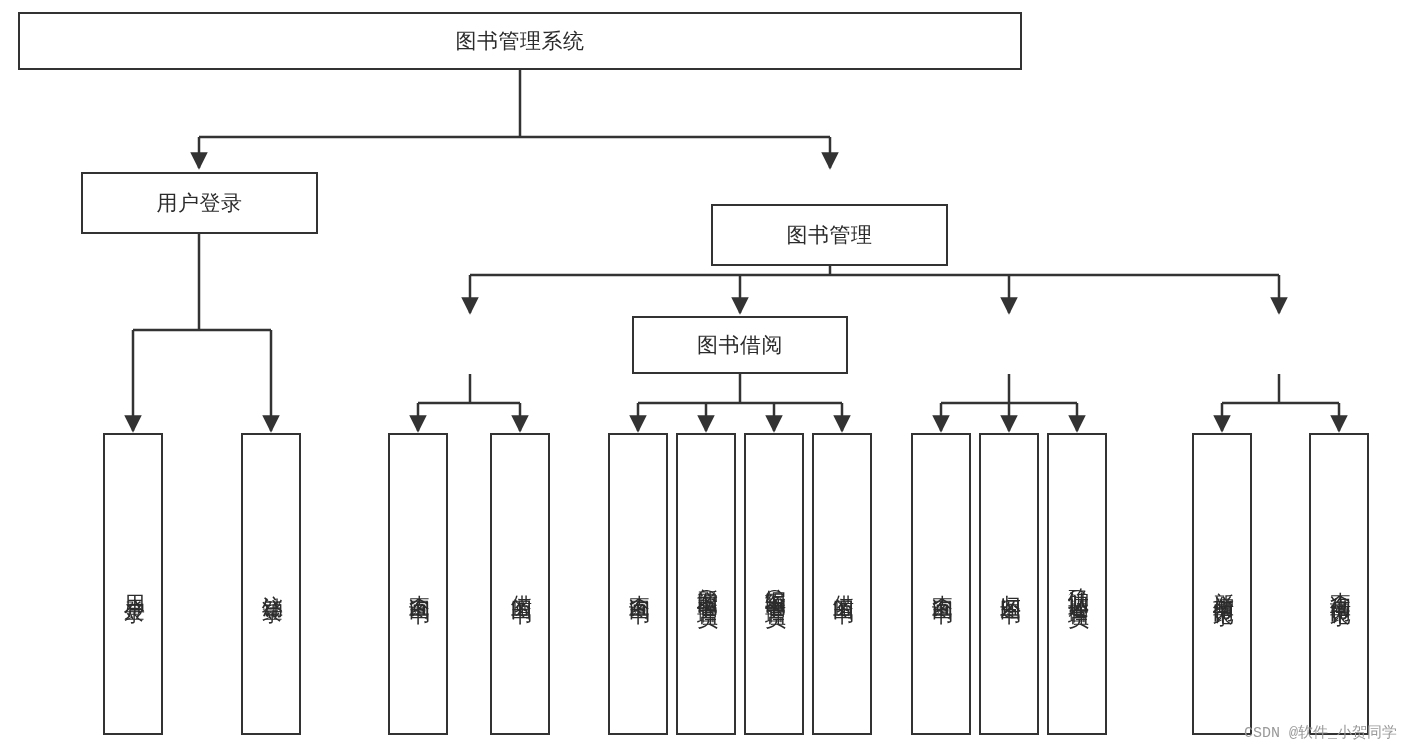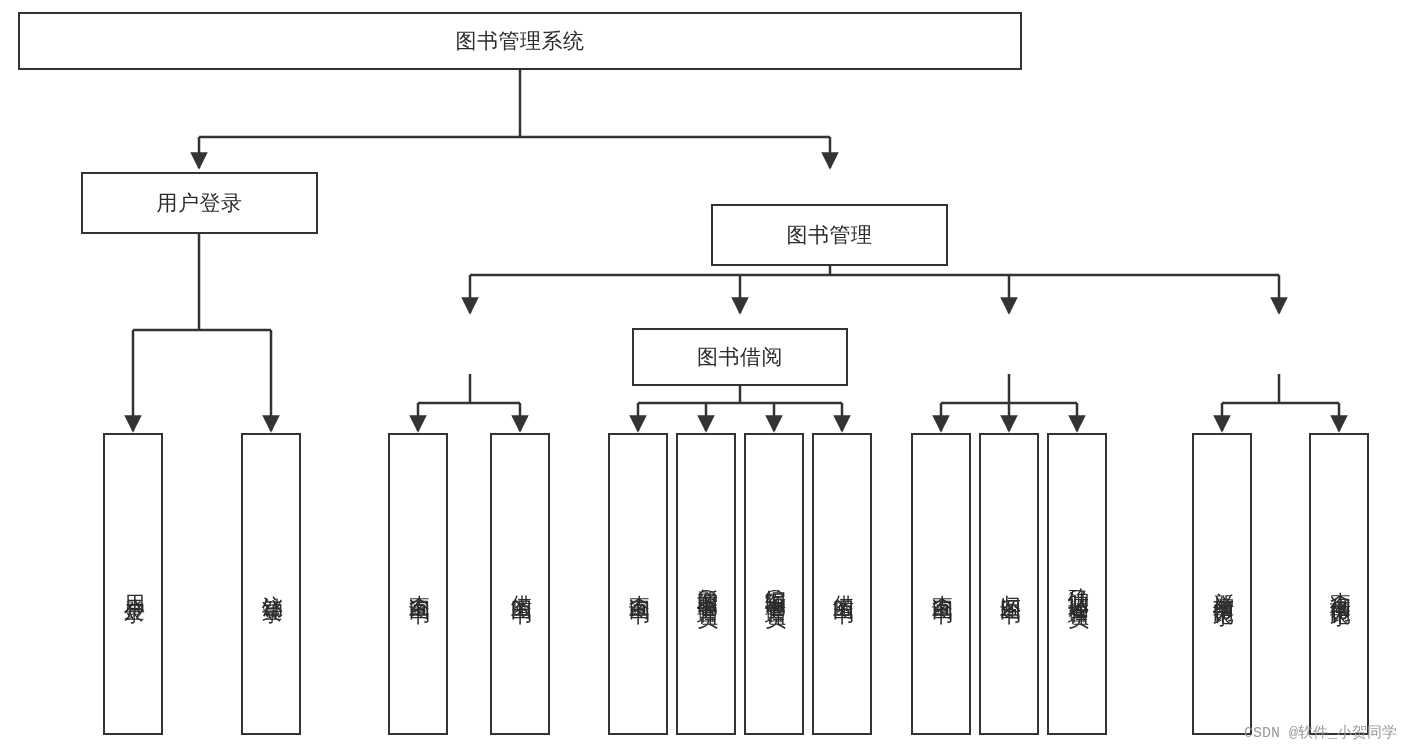--- a/index.html
+++ b/index.html
@@ -119,21 +119,21 @@
       <path d="M 1222 403 L 1222 431" marker-end="url(#arrow)"></path>
       <path d="M 1339 403 L 1339 431" marker-end="url(#arrow)"></path>
     </g>
   </svg>
 
   <div class="node horiz" style="left:18px; top:12px; width:1004px; height:58px;">图书管理系统</div>
 
   <div class="node horiz" style="left:81px; top:172px; width:237px; height:62px;">用户登录</div>
   <div class="node horiz" style="left:711px; top:186px; width:237px; height:62px;margin-top:18px;">图书管理</div>
 
-  <div class="node horiz" style="left:632px; top:328px; width:216px; height:58px;">图书借阅</div>
+  <div class="node horiz" style="left:632px; top:316px; width:216px; height:58px;">图书借阅</div>
 
   <div class="node vert" style="left:103px; top:433px; width:60px; height:302px;">
     <span class="vlabel">用户登录</span>
   </div>
   <div class="node vert" style="left:241px; top:433px; width:60px; height:302px;">
     <span class="vlabel">注销登录</span>
   </div>
 
   <div class="node vert" style="left:388px; top:433px; width:60px; height:302px;">
     <span class="vlabel">查询图书</span>

